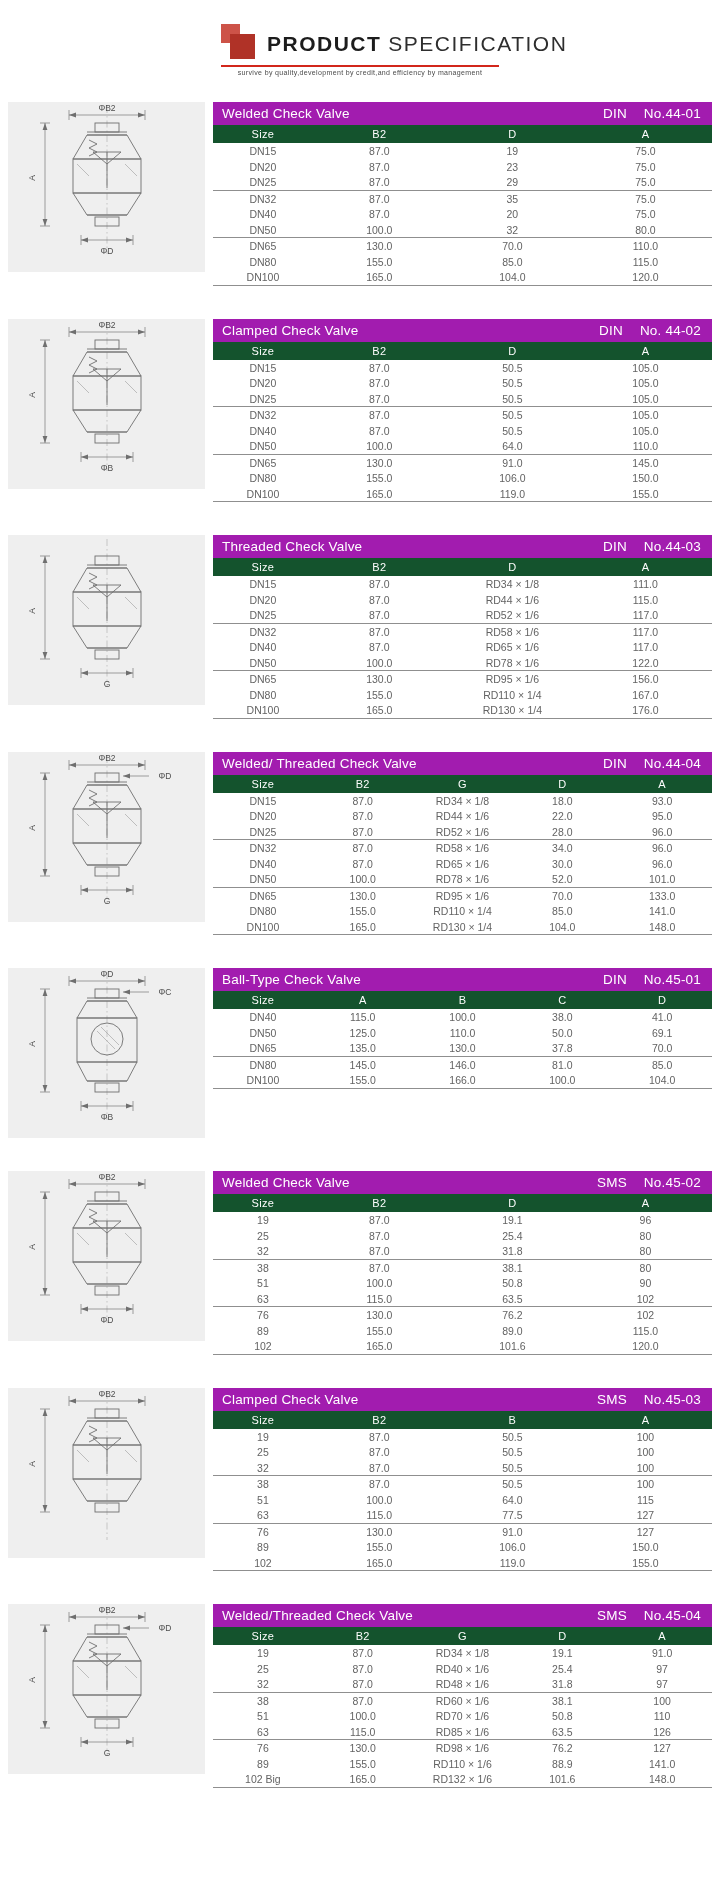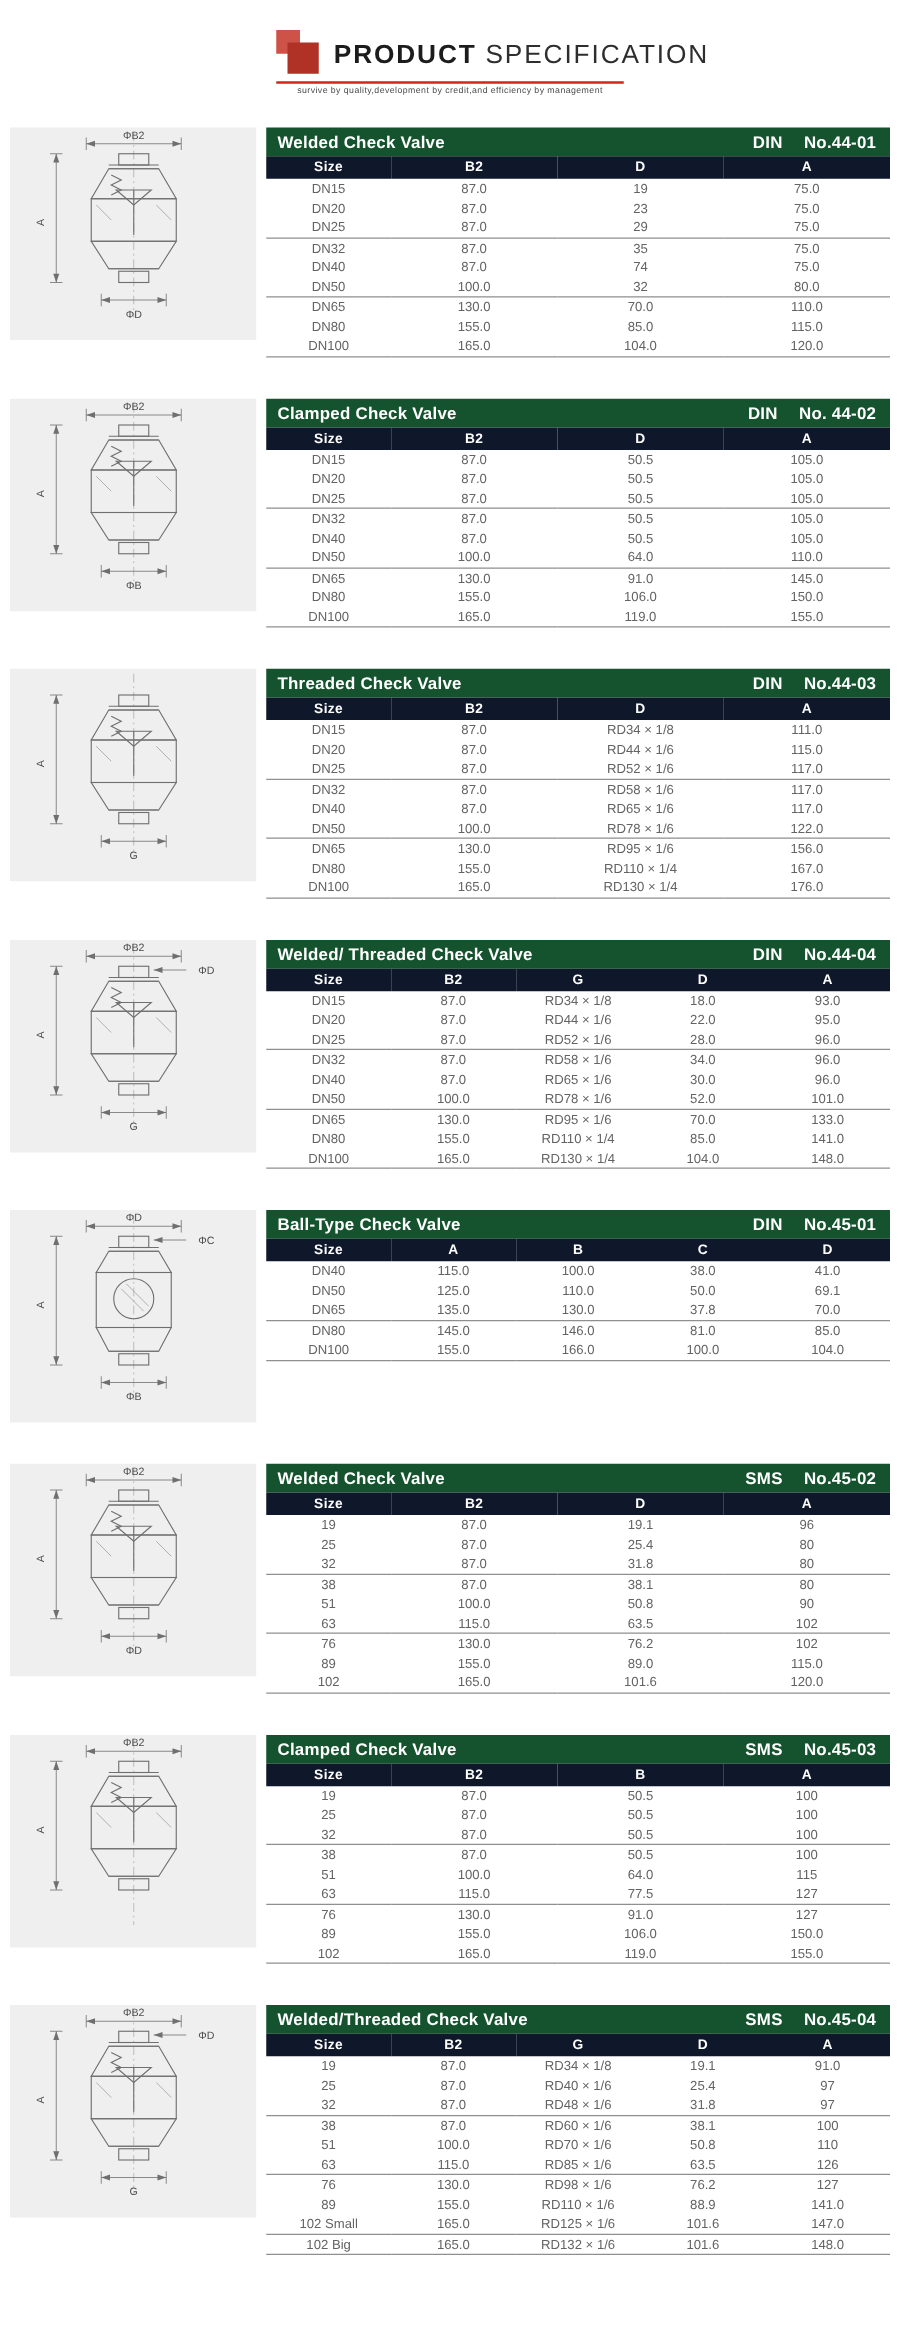--- a/index.html
+++ b/index.html
@@ -18,24 +18,24 @@
   .title-bold{font-weight:bold}
   .title-light{font-weight:normal;color:#2e2e2e;margin-left:7px}
   .red-rule{height:2px;background:#d2261b;margin-top:3px}
   .tagline{font-size:7px;color:#4a4a4a;text-align:center;margin-top:2px;letter-spacing:.35px}
 
   
   .sections{margin-top:26px;display:flex;flex-direction:column;gap:33px}
   .spec-section{display:flex;align-items:flex-start;gap:8px}
   .drawing-panel{width:197px;min-height:170px;background:#efefef;display:flex;align-items:flex-start;justify-content:center;flex:0 0 auto}
   .spec-table{flex:1;min-width:0}
-  .title-bar{display:flex;justify-content:space-between;align-items:center;background:#14532d;color:#fff;font-weight:bold;font-size:13.5px;padding:4px 11px 4px 9px;letter-spacing:.2px}
+  .title-bar{display:flex;justify-content:space-between;align-items:center;background:#a21caf;color:#fff;font-weight:normal;font-size:13.5px;padding:4px 11px 4px 9px;letter-spacing:.2px}
   .std{display:flex;gap:17px}
   table{width:100%;border-collapse:collapse;table-layout:fixed}
-  thead th{background:#0f172a;color:#fdfdfd;font-weight:bold;font-size:11px;padding:3px 0;letter-spacing:.3px}
+  thead th{background:#14532d;color:#fdfdfd;font-weight:normal;font-size:11px;padding:3px 0;letter-spacing:.3px}
   td{font-size:10.5px;color:#636363;text-align:center;padding:2px 0 1.5px;white-space:nowrap;overflow:hidden}
   tr.group-end td{border-bottom:1px solid #8f8f8f}
 
   
   .drawing-panel svg{display:block}
   .drawing-panel text{font-family:"Liberation Sans",sans-serif;font-size:8.5px;fill:#4e4e4e}
 </style>
 </head>
 <body>
 
@@ -139,21 +139,21 @@
               </tr>
               <tr>
                 <td>DN32</td>
                 <td>87.0</td>
                 <td>35</td>
                 <td>75.0</td>
               </tr>
               <tr>
                 <td>DN40</td>
                 <td>87.0</td>
-                <td>74</td>
+                <td>20</td>
                 <td>75.0</td>
               </tr>
               <tr class="group-end">
                 <td>DN50</td>
                 <td>100.0</td>
                 <td>32</td>
                 <td>80.0</td>
               </tr>
               <tr>
                 <td>DN65</td>
@@ -993,27 +993,20 @@
                 <td>127</td>
               </tr>
               <tr>
                 <td>89</td>
                 <td>155.0</td>
                 <td>RD110 × 1/6</td>
                 <td>88.9</td>
                 <td>141.0</td>
               </tr>
               <tr class="group-end">
-                <td>102 Small</td>
-                <td>165.0</td>
-                <td>RD125 × 1/6</td>
-                <td>101.6</td>
-                <td>147.0</td>
-              </tr>
-              <tr class="group-end">
                 <td>102 Big</td>
                 <td>165.0</td>
                 <td>RD132 × 1/6</td>
                 <td>101.6</td>
                 <td>148.0</td>
               </tr>
             </tbody>
           </table>
         </div>
       </section>

